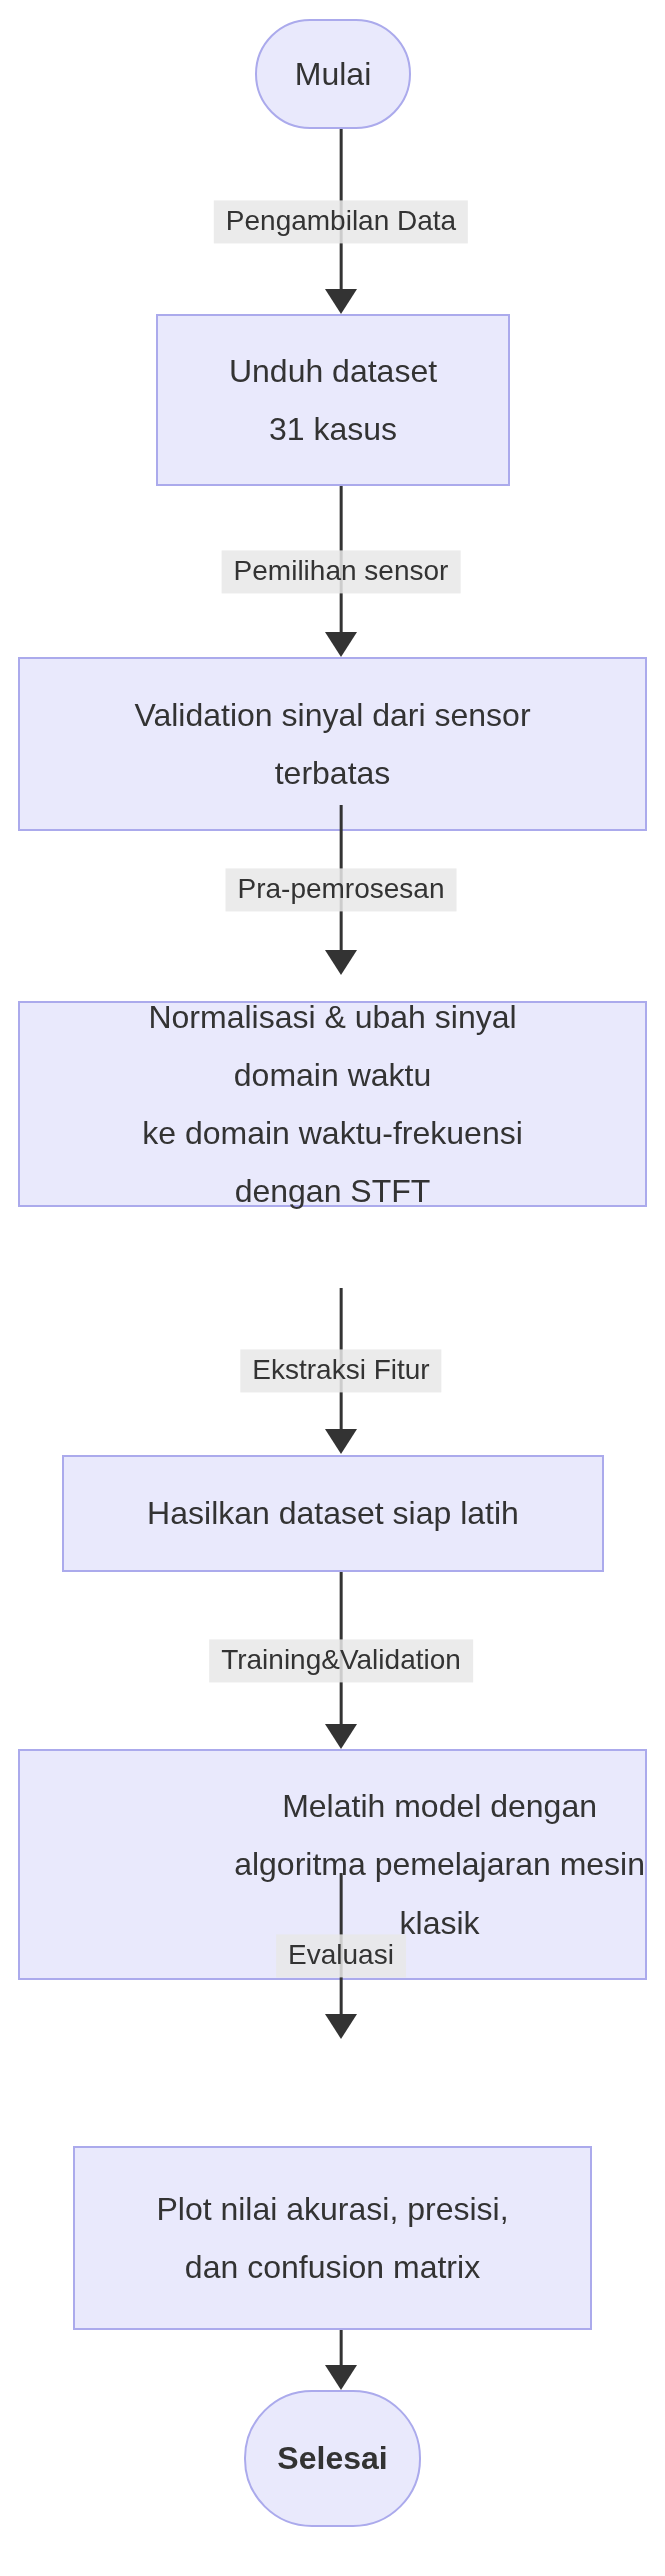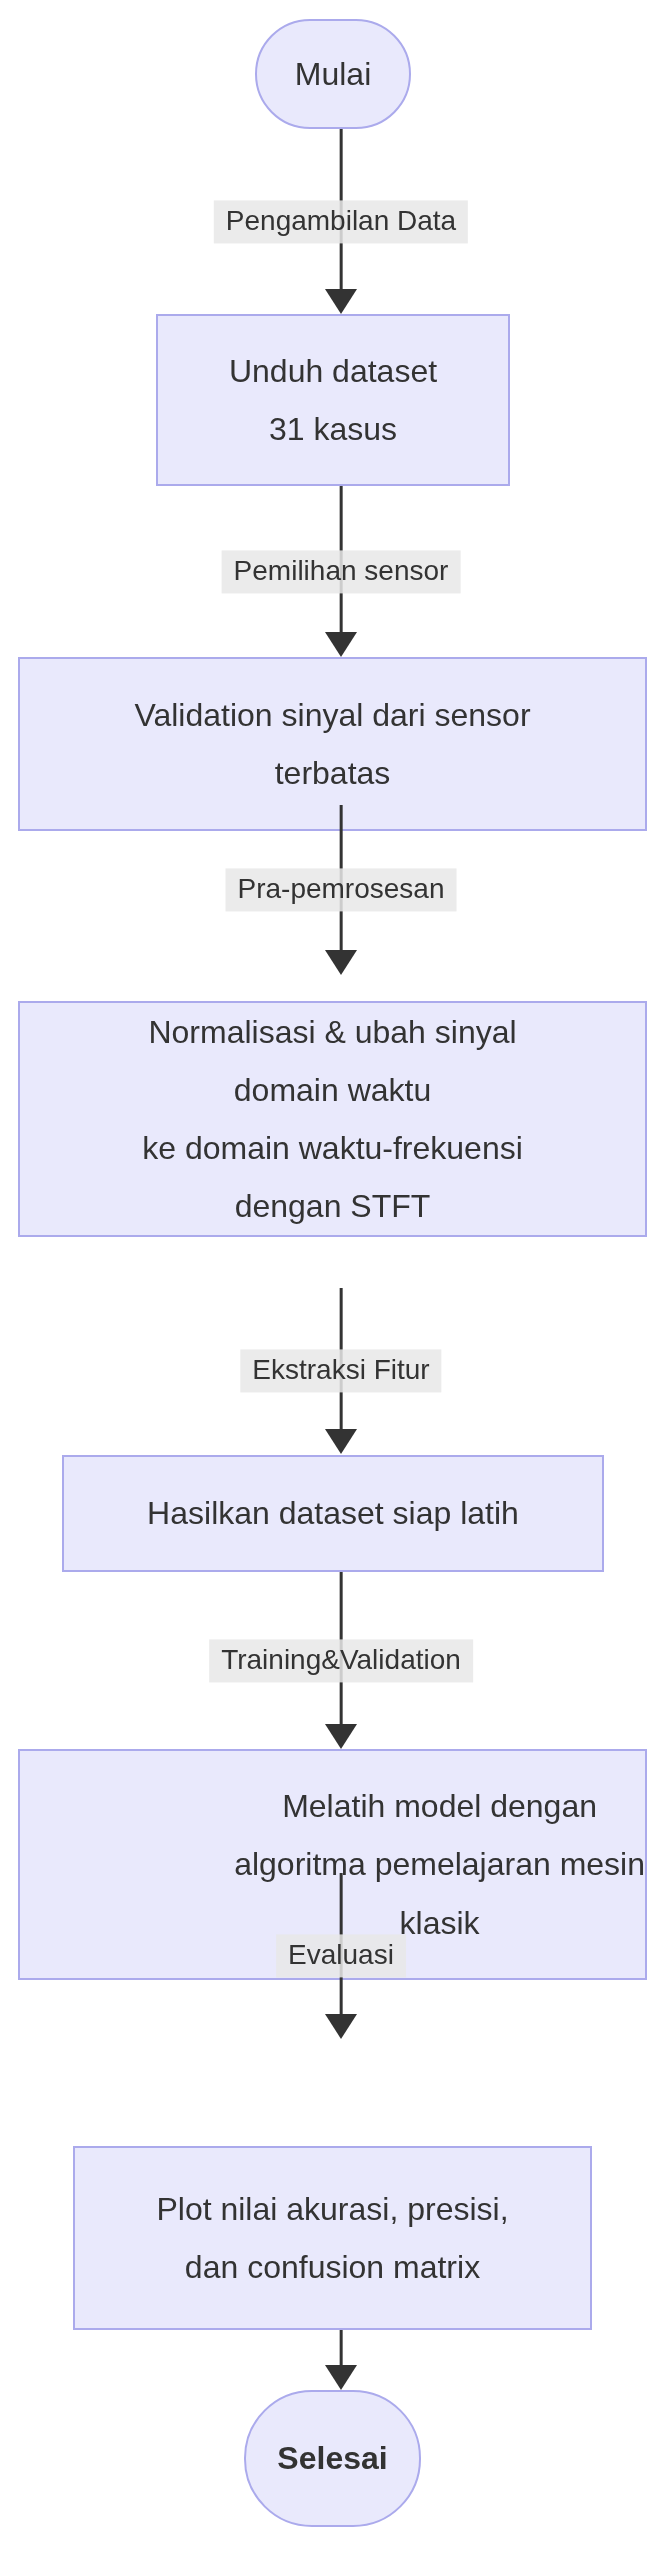--- a/index.html
+++ b/index.html
@@ -57,21 +57,21 @@
     color: #333333;
     font-size: 28px;
     line-height: 1.45;
     padding: 1.3px 12px;
     white-space: nowrap;
   }
   
   #n-start   { left: 255px; top: 19px;   width: 156px; height: 110px; }
   #n-unduh   { left: 156px; top: 314px;  width: 354px; height: 172px; justify-content: center; }
   #n-sensor  { left: 18px;  top: 657px;  width: 629px; height: 174px; }
-  #n-stft    { left: 18px;  top: 1001px; width: 629px; height: 236px; }
+  #n-stft    { left: 18px;  top: 1001px; width: 629px; height: 206px; }
   #n-dataset { left: 62px;  top: 1455px; width: 542px; height: 117px; }
   #n-model   { left: 18px;  top: 1749px; width: 629px; height: 231px; justify-content: flex-end; }
   #n-plot    { left: 73px; top: 2146px; width: 519px; height: 184px; }
   #n-end     { left: 244px; top: 2390px; width: 177px; height: 137px; border-radius: 68px; font-weight: bold; }
   
   #e1 { top: 129px;  height: 185px; }
   #e2 { top: 486px;  height: 171px; text-align: right; }
   #e3 { top: 805px; height: 170px; }
   #e4 { top: 1288px; height: 166px; }
   #e5 { top: 1572px; height: 177px; }

